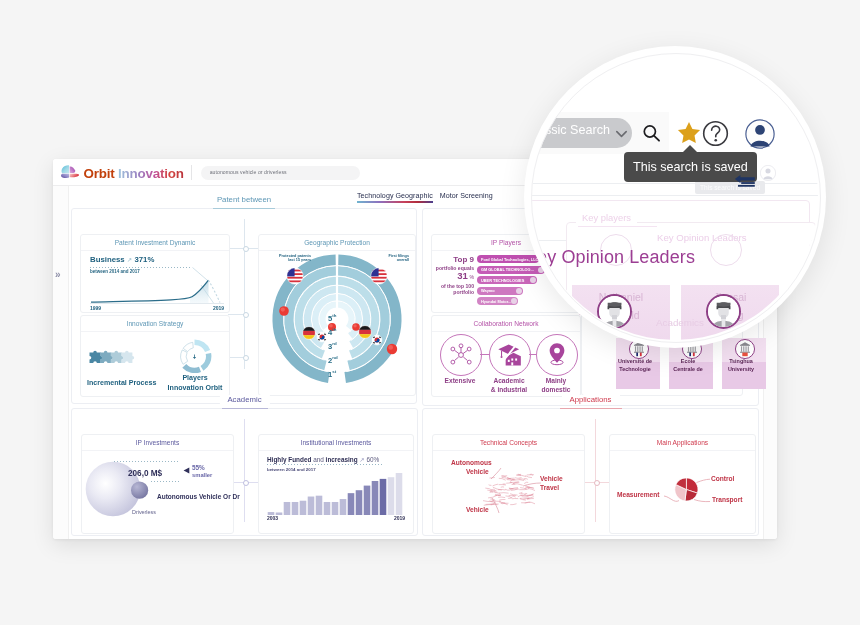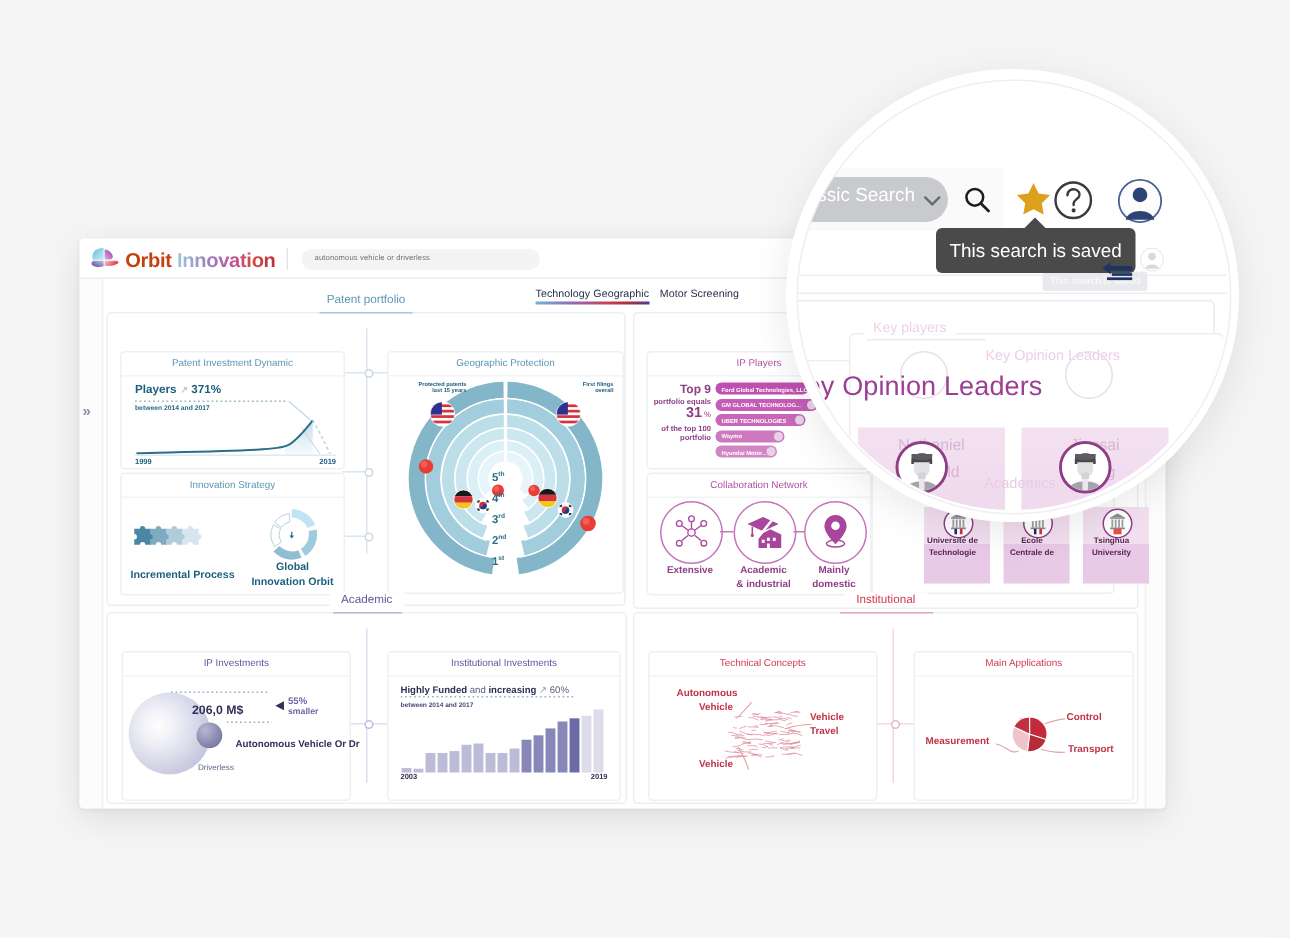--- a/index.html
+++ b/index.html
@@ -171,38 +171,38 @@
     <div class="rightrail"></div>
 
     <div class="content">
       <div class="tabs">
         <div class="tab active">Technology Geographic</div>
         <div class="tab">Motor Screening</div>
       </div>
       <div id="panels">
 
         <div class="sect" style="left:2px;top:21px;width:344px;height:194px;">
-          <div class="sect-title c-blue">Patent portfolio</div>
+          <div class="sect-title c-blue">Patent between</div>
           <div class="title-ul" style="background:#a8cbda;width:62px;"></div>
 
           <div class="connector" style="left:172px;top:10px;width:1px;height:150px;"></div>
           <div class="connector" style="left:156px;top:39px;width:17px;height:1px;"></div>
           <div class="connector" style="left:156px;top:105px;width:17px;height:1px;"></div>
           <div class="connector" style="left:156px;top:148px;width:17px;height:1px;"></div>
           <div class="connector" style="left:173px;top:39px;width:13px;height:1px;"></div>
           <div class="node" style="left:170.5px;top:37px;"></div>
           <div class="node" style="left:170.5px;top:103px;"></div>
           <div class="node" style="left:170.5px;top:146px;"></div>
 
           <div class="card" style="left:8px;top:25px;width:148px;height:77px;">
             <div class="card-hd">
                 <span class="c-blue">Patent Investment Dynamic</span>
               </div>
             <div class="lbl" style="left:9px;top:20px;font-size:7.8px;font-weight:bold;color:#1d5f7e;line-height:9px;">
-              <span>Players</span>
+              <span>Business</span>
               <span style="color:#94bbcb;font-weight:normal;font-size:6.4px;">↗</span>
               <span>371%</span>
             </div>
             <div class="dotline" style="left:9px;top:32px;width:102px;"></div>
             <div class="lbl" style="left:9px;top:34px;font-size:4.5px;font-weight:bold;color:#2c6a86;">between 2014 and 2017</div>
             <svg style="position:absolute;left:8px;top:24px;width:136px;height:46px;" viewBox="0 0 136 46">
               <defs>
                   <linearGradient id="pidg" x1="0" y1="0" x2="0" y2="1">
                 <stop offset="0" stop-color="#8dbdd2" stop-opacity=".55"></stop>
                     <stop offset="1" stop-color="#d7eaf3" stop-opacity=".25"></stop>
@@ -240,21 +240,21 @@
               </g>
               <g fill="#fff" stroke="#a7c8d6" stroke-width="1.1">
                 <path d="M31.5 6.7 A28.5 28.5 0 0 0 12.3 18.6 L21.2 25.2 A17.5 17.5 0 0 1 32.5 17.7 Z"></path>
                 <path d="M10.5 21.8 A28.5 28.5 0 0 0 12.2 50.6 L21.3 44.5 A17.5 17.5 0 0 1 20.2 26.9 Z"></path>
               </g>
               <g fill="#2c6d89">
                   <path d="M35 31 L35 38.5 M31.8 36 L35 40 L38.2 36 Z"></path>
                 </g>
               <path d="M35 31 L35 38" stroke="#2c6d89" stroke-width="1.6"></path>
             </svg>
-            <div class="lbl" style="left:94px;top:58px;font-size:7.1px;font-weight:bold;color:#1d5f7e;text-align:center;width:40px;">Global</div>
+            <div class="lbl" style="left:94px;top:58px;font-size:7.1px;font-weight:bold;color:#1d5f7e;text-align:center;width:40px;">Players</div>
             <div class="lbl" style="left:86px;top:68px;font-size:7.1px;font-weight:bold;color:#1d5f7e;text-align:center;width:56px;">Innovation Orbit</div>
           </div>
 
           <div class="card" style="left:186px;top:25px;width:156px;height:160px;">
             <div class="card-hd">
                 <span class="c-blue">Geographic Protection</span>
               </div>
             <div id="geochart">
                 <svg viewBox="0 0 132 136" style="position:absolute;left:12px;top:18px;width:132px;height:136px;">
                   <path d="M 67.24 7.01 A 59 59 0 0 1 74.21 124.43" fill="none" stroke="#83b6c9" stroke-width="11"></path>
@@ -650,21 +650,21 @@
                   <rect x="120.70" y="6.20" width="6.60" height="37.80" fill="#dcdcea"></rect>
                   <rect x="128.70" y="2.00" width="6.60" height="42.00" fill="#dcdcea"></rect>
                 </svg>
                 <div class="lbl" style="left:8px;top:80px;font-size:5px;font-weight:bold;color:#2f2f55;">2003</div>
                 <div class="lbl" style="right:8px;top:80px;font-size:5px;font-weight:bold;color:#2f2f55;">2019</div>
               </div>
           </div>
         </div>
 
         <div class="sect" style="left:353px;top:221px;width:335px;height:126px;">
-          <div class="sect-title c-red">Institutional</div>
+          <div class="sect-title c-red">Applications</div>
           <div class="title-ul" style="background:#e8a5ad;width:62px;"></div>
           <div class="connector rd" style="left:172px;top:10px;width:1px;height:103px;"></div>
           <div class="connector rd" style="left:160px;top:73px;width:13px;height:1px;"></div>
           <div class="connector rd" style="left:173px;top:73px;width:13px;height:1px;"></div>
           <div class="node rd" style="left:170.5px;top:71px;"></div>
 
           <div class="card" style="left:9px;top:25px;width:151px;height:98px;">
             <div class="card-hd">
                 <span class="c-red">Technical Concepts</span>
               </div>

